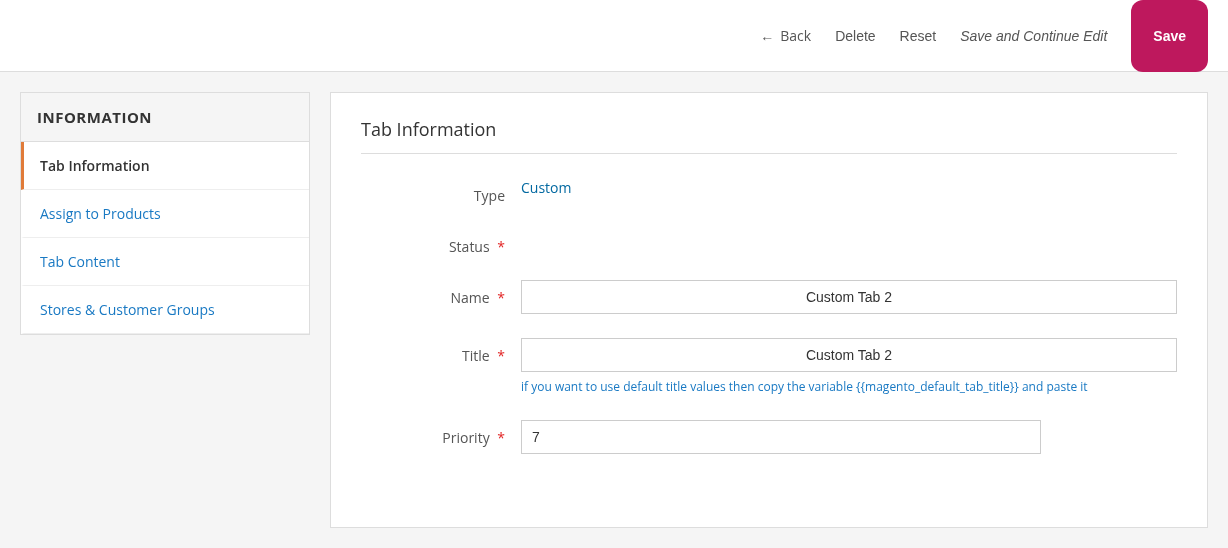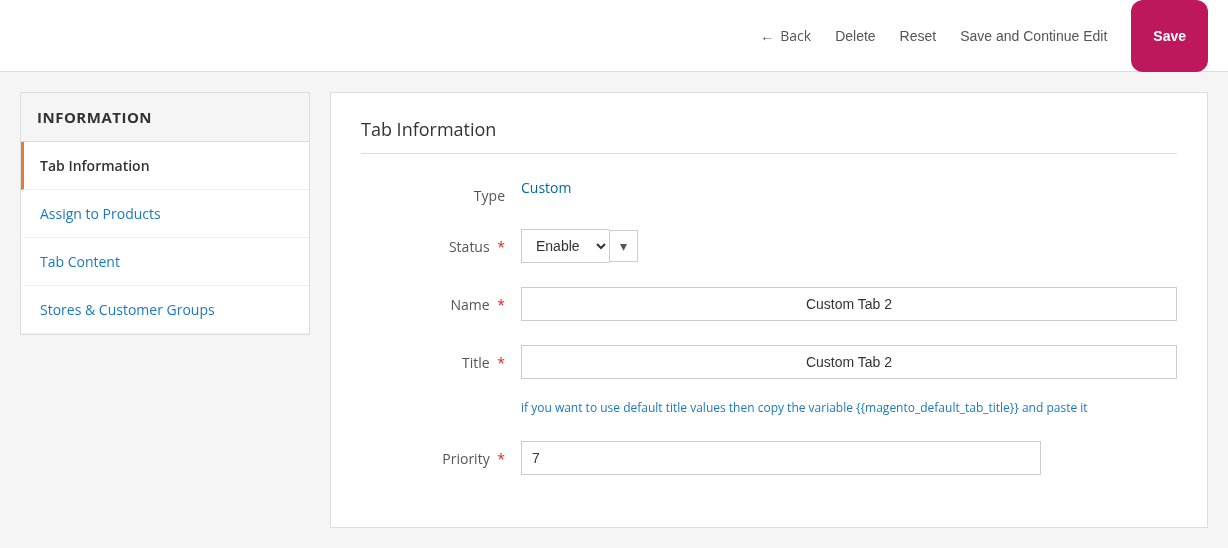--- a/index.html
+++ b/index.html
@@ -41,20 +41,21 @@
       padding: 0;
     }
 
     .btn-save-continue {
       background: none;
       border: none;
       color: #555;
       font-size: 14px;
       cursor: pointer;
       padding: 0;
+      font-style: italic;
     }
 
     .btn-save {
       background: #be185d;
       color: #fff;
       border: none;
       padding: 28px 22px;
       font-size: 14px;
       font-weight: bold;
       cursor: pointer;
@@ -185,21 +186,21 @@
       font-size: 14px;
       color: #333;
       outline: none;
       max-width: 780px;
       text-align: center;
     }
 
     .hint-text {
       font-size: 12px;
       color: #1979c3;
-      margin-top: 20px;
+      margin-top: 6px;
       max-width: 780px;
       line-height: 1.5;
     }
 
     .priority-input {
       width: 100%;
       max-width: 520px;
       border: 1px solid #ccc;
       padding: 8px 10px;
       font-size: 14px;
@@ -251,31 +252,20 @@
       <div class="form-value">
         <span class="type-text">Custom</span>
       </div>
     </div>
 
     <div class="form-row">
       <div class="form-label">
         <span>Status</span>
         <span class="required">*</span>
       </div>
-      <div class="form-value">
-        <div class="status-select-wrap">
-          <select class="status-select">
-            <option>Enable</option>
-            <option>Disable</option>
-          </select>
-          <button class="status-dropdown-btn">
-            <span>▾</span>
-          </button>
-        </div>
-      </div>
     </div>
 
     <div class="form-row">
       <div class="form-label">
         <span>Name</span>
         <span class="required">*</span>
       </div>
       <div class="form-value">
         <input class="text-input" type="text" value="Custom Tab 2" style="">
       </div>

